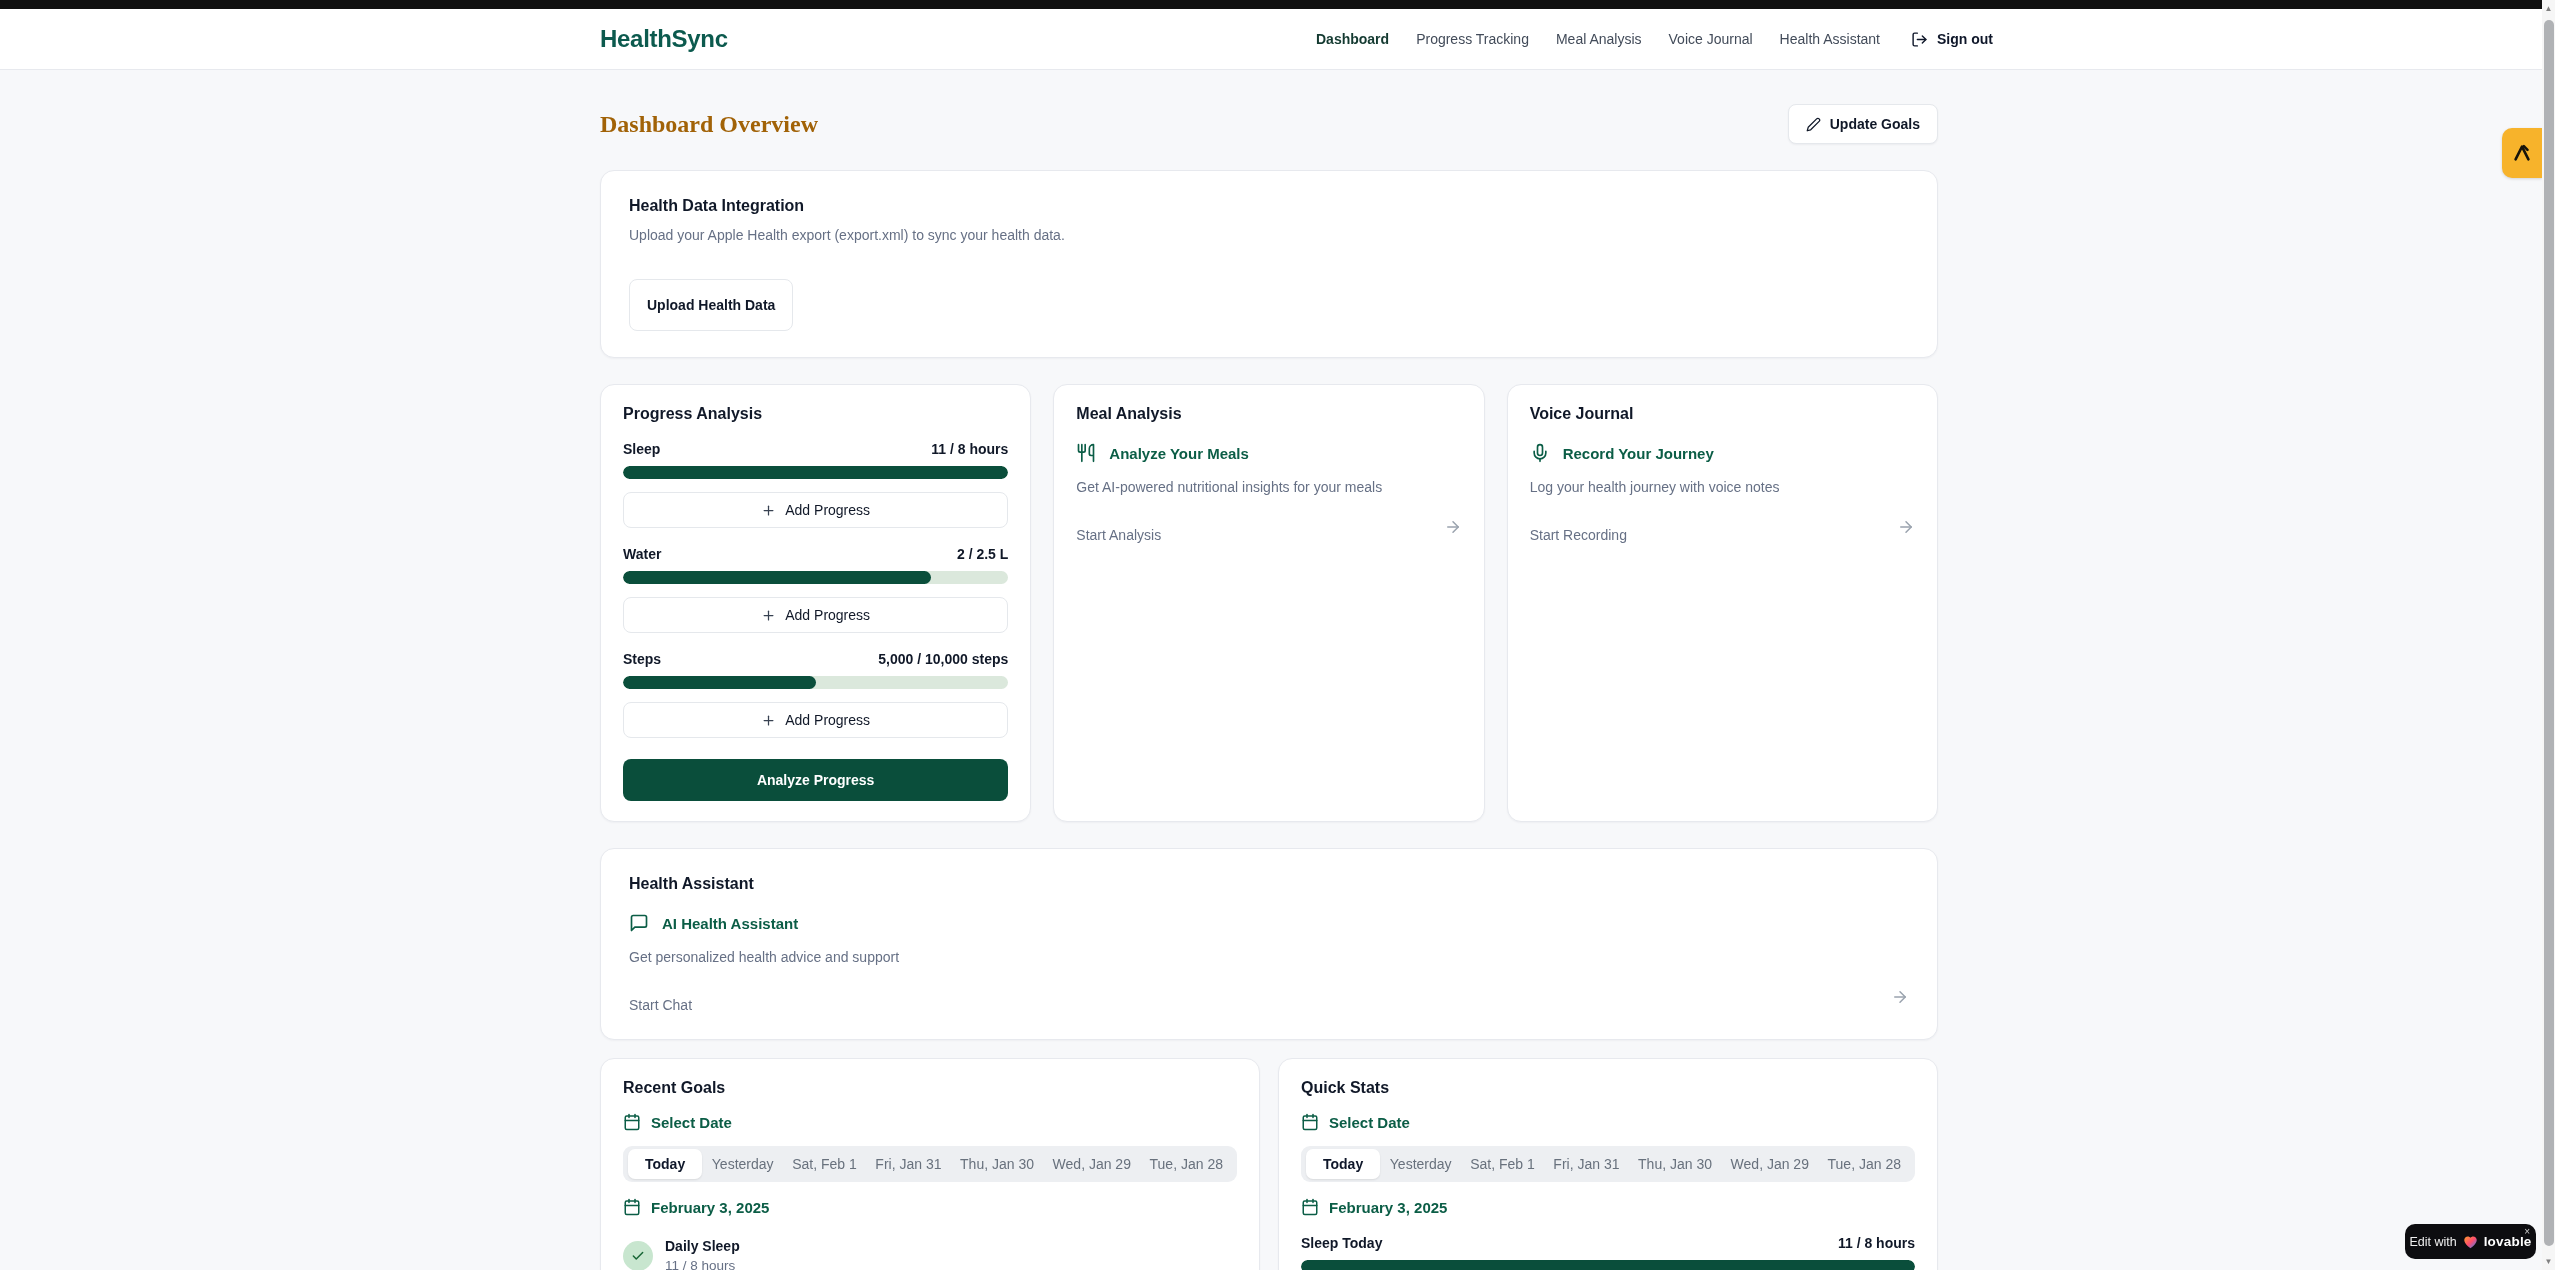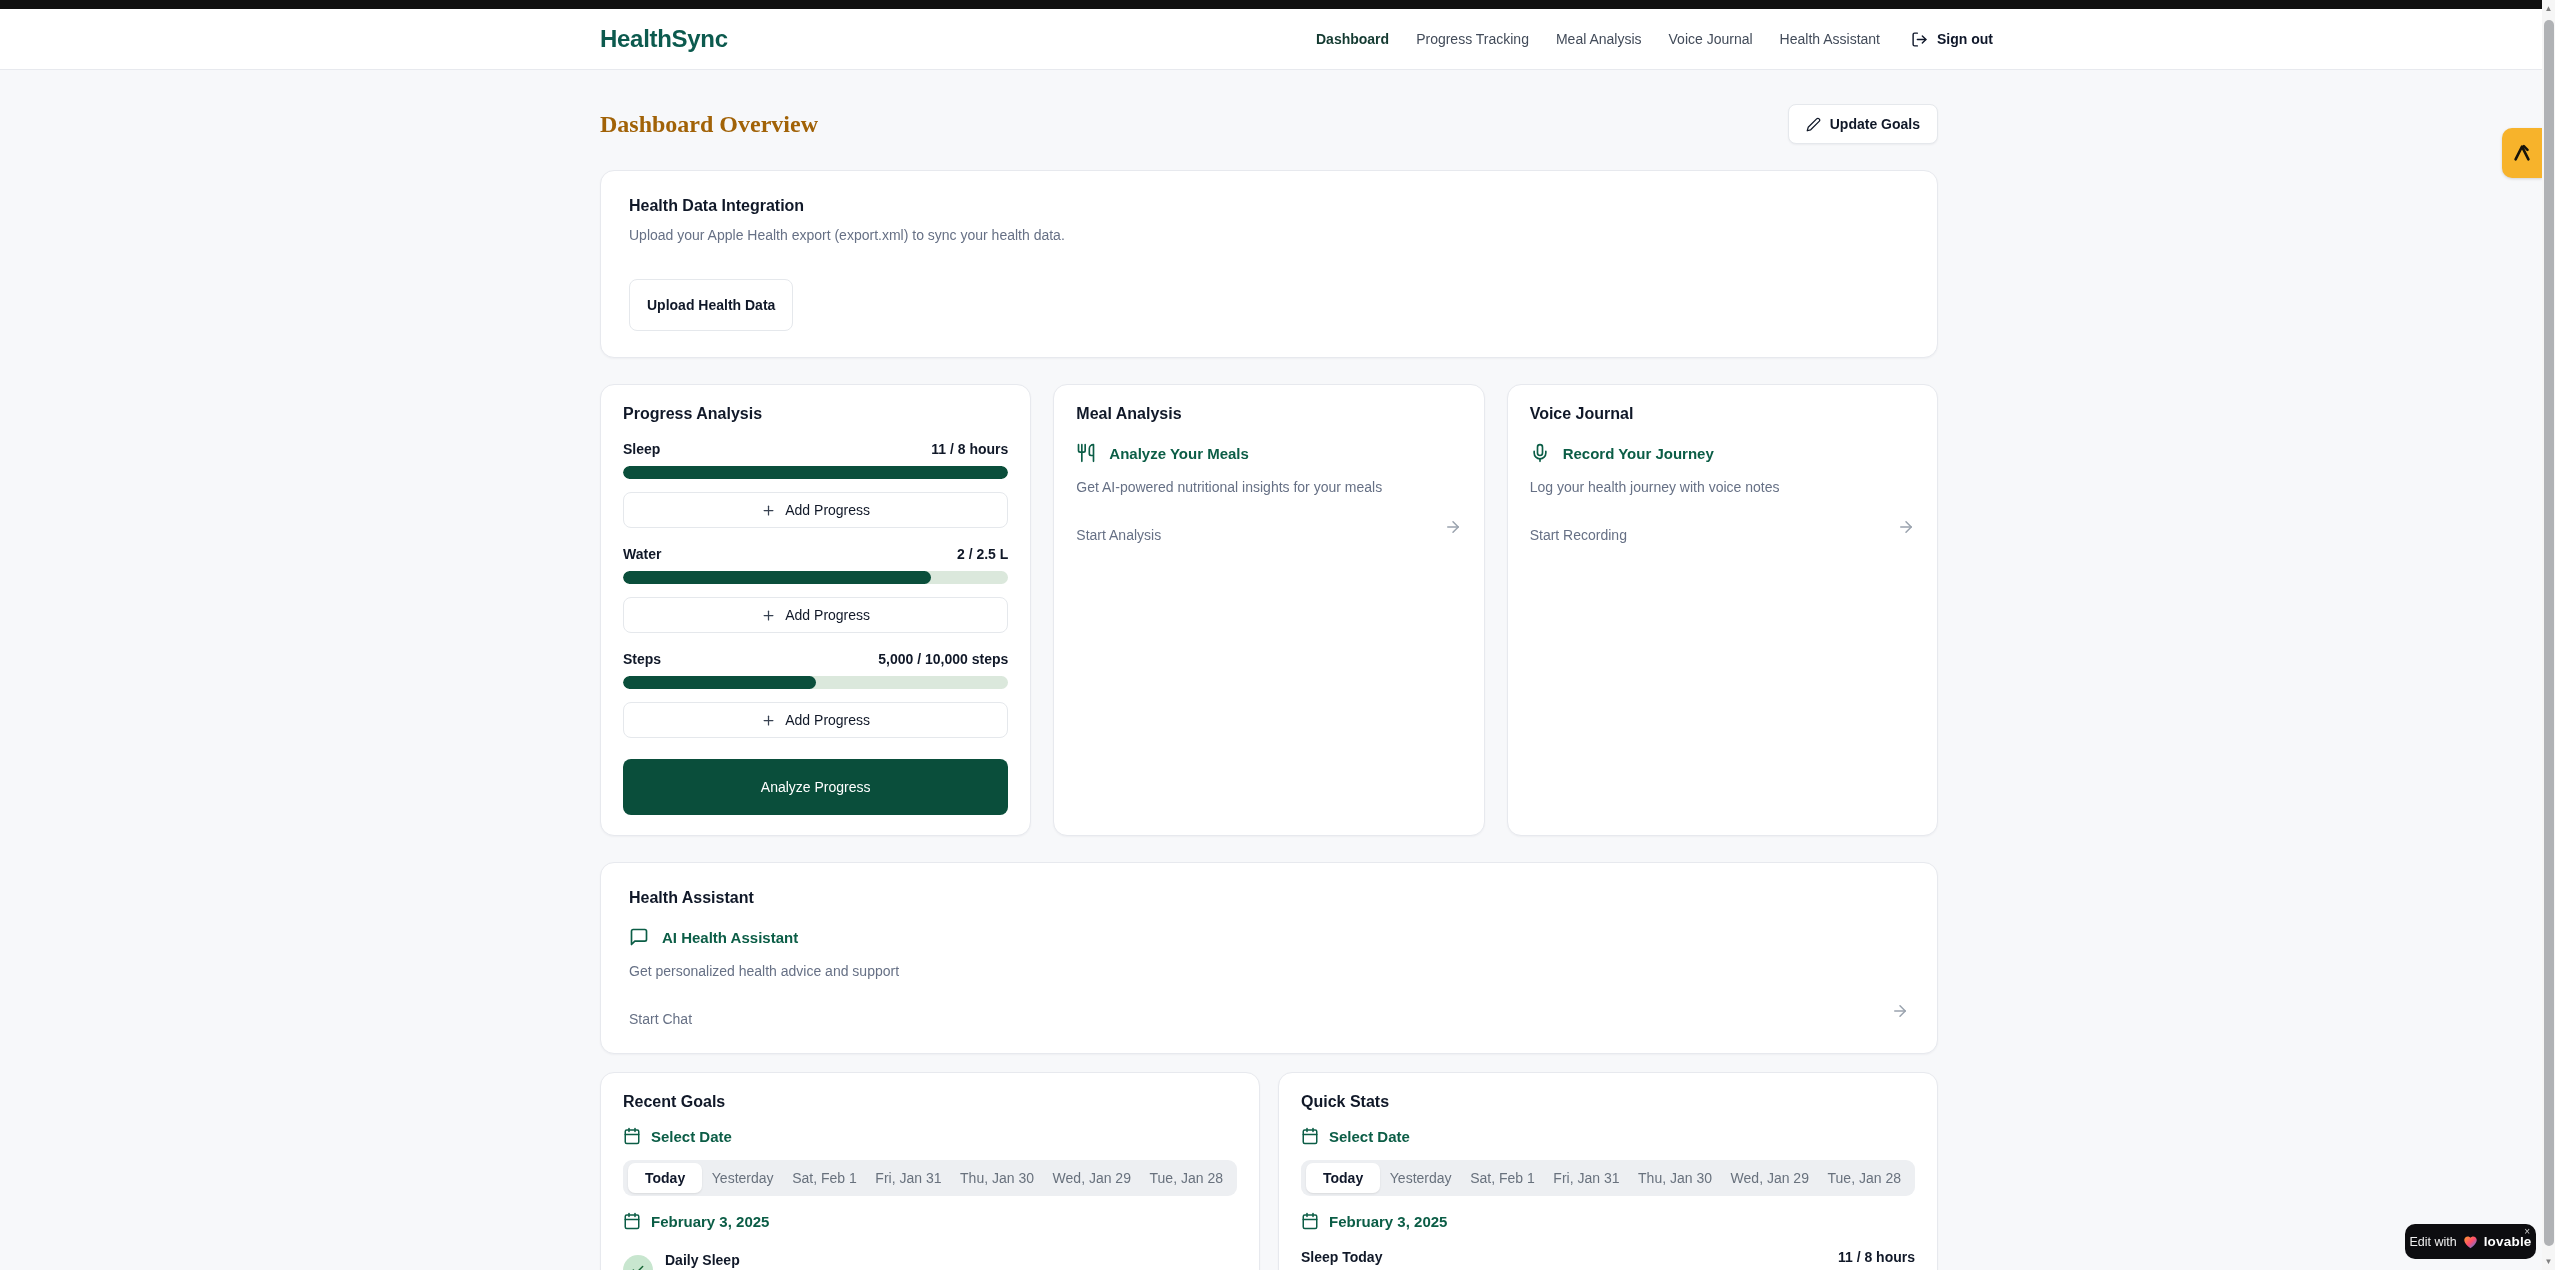--- a/index.html
+++ b/index.html
@@ -37,22 +37,22 @@
   .btn-upload { margin-top:36px; height:52px; padding:14px 17px; }
 
   .grid3 { margin-top:26px; display:grid; grid-template-columns:repeat(3,1fr); gap:22px; }
   .grid3 .card { padding:20px 22px; }
   .goal-block { margin-top:18px; }
   .goal-row { display:flex; justify-content:space-between; align-items:center; }
   .goal-label, .goal-value { font-size:14px; font-weight:700; color:#101828; }
   .bar { margin-top:9px; height:13px; border-radius:7px; background:#dbe8dc; overflow:hidden; }
   .bar-fill { height:100%; border-radius:7px; background:#0a4e3b; }
   .btn-add { margin-top:13px; width:100%; height:36px; font-weight:500; }
-  .btn-analyze { margin-top:21px; width:100%; height:56px; border-radius:8px; border:none;
-    background:#0a4e3b; color:#fff; font-size:14px; font-weight:400; cursor:pointer;
+  .btn-analyze { margin-top:21px; width:100%; height:42px; border-radius:8px; border:none;
+    background:#0a4e3b; color:#fff; font-size:14px; font-weight:700; cursor:pointer;
     display:flex; align-items:center; justify-content:center; }
 
   .feature-link { display:flex; align-items:center; gap:13px; margin-top:20px;
     color:#0b5d46; font-size:15px; font-weight:700; cursor:pointer; }
   .feature-desc { margin-top:16px; font-size:14px; color:#667085; }
   .feature-foot { margin-top:16px; display:flex; align-items:center; justify-content:space-between; }
   .feature-action { font-size:14px; color:#667085; cursor:pointer;margin-top:16px; }
   .arrow { color:#9aa3ae; cursor:pointer; display:flex; }
 
   .ha-card { margin-top:26px; padding:26px 28px; }

